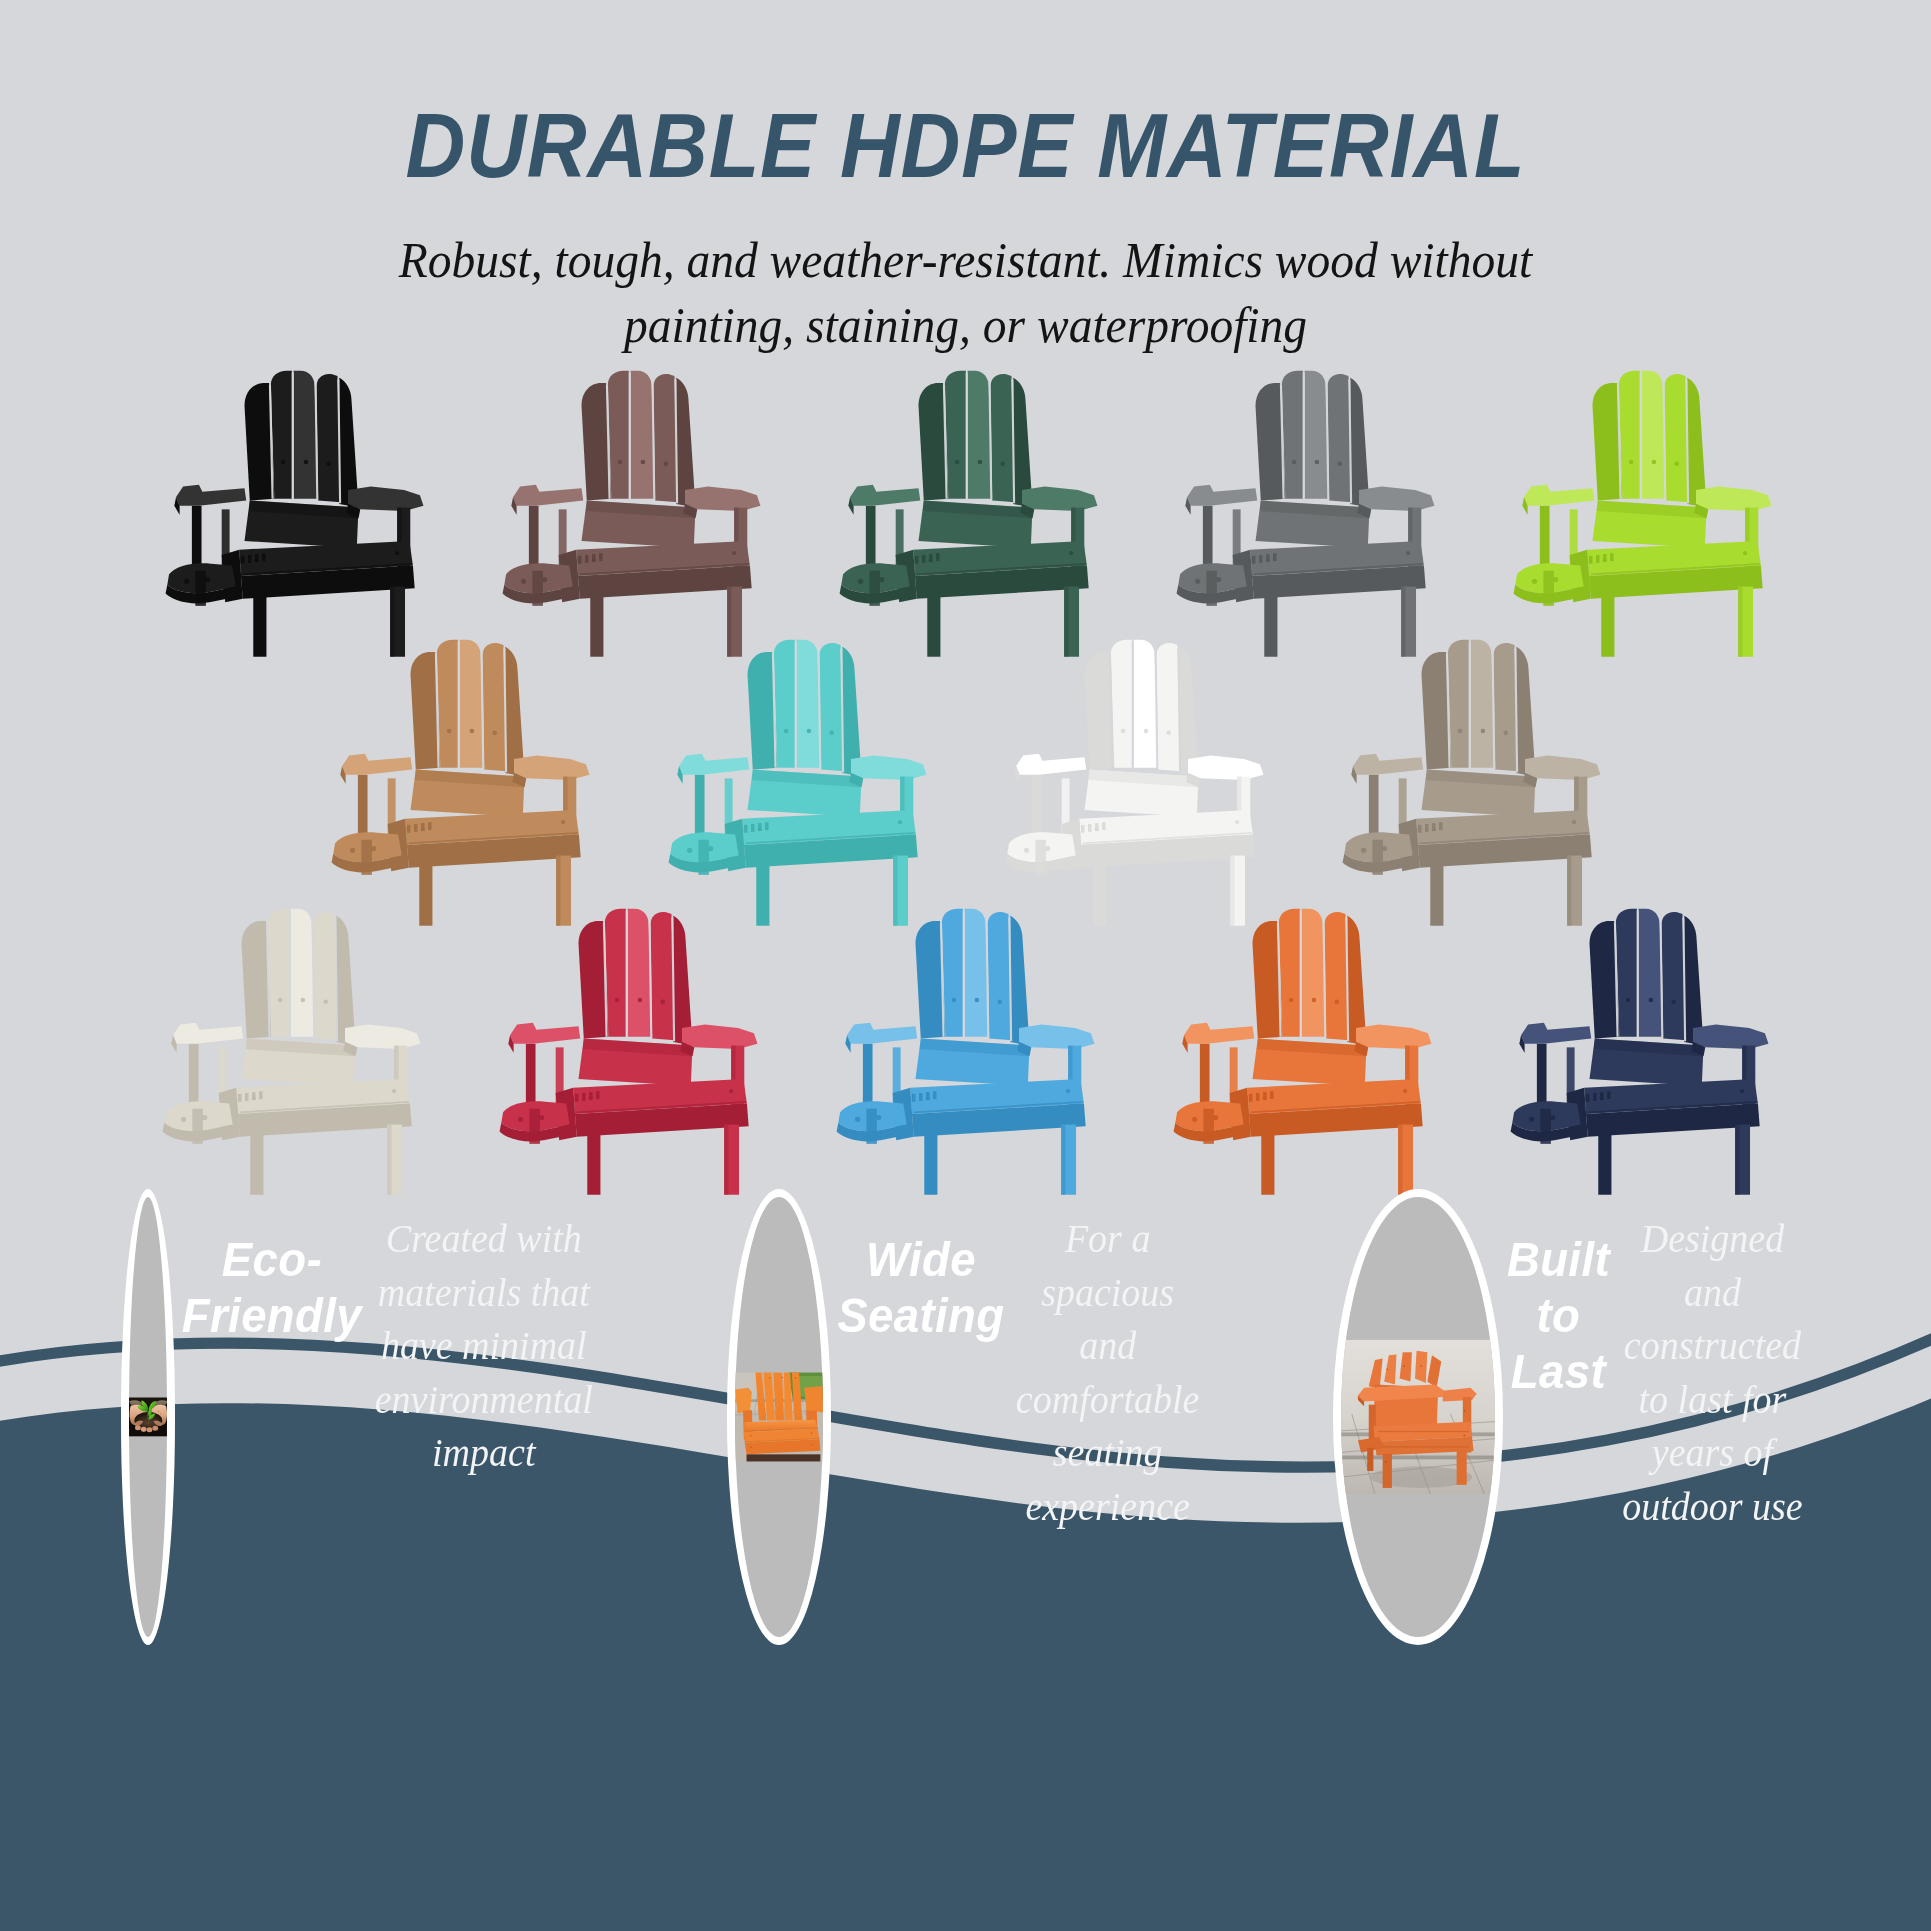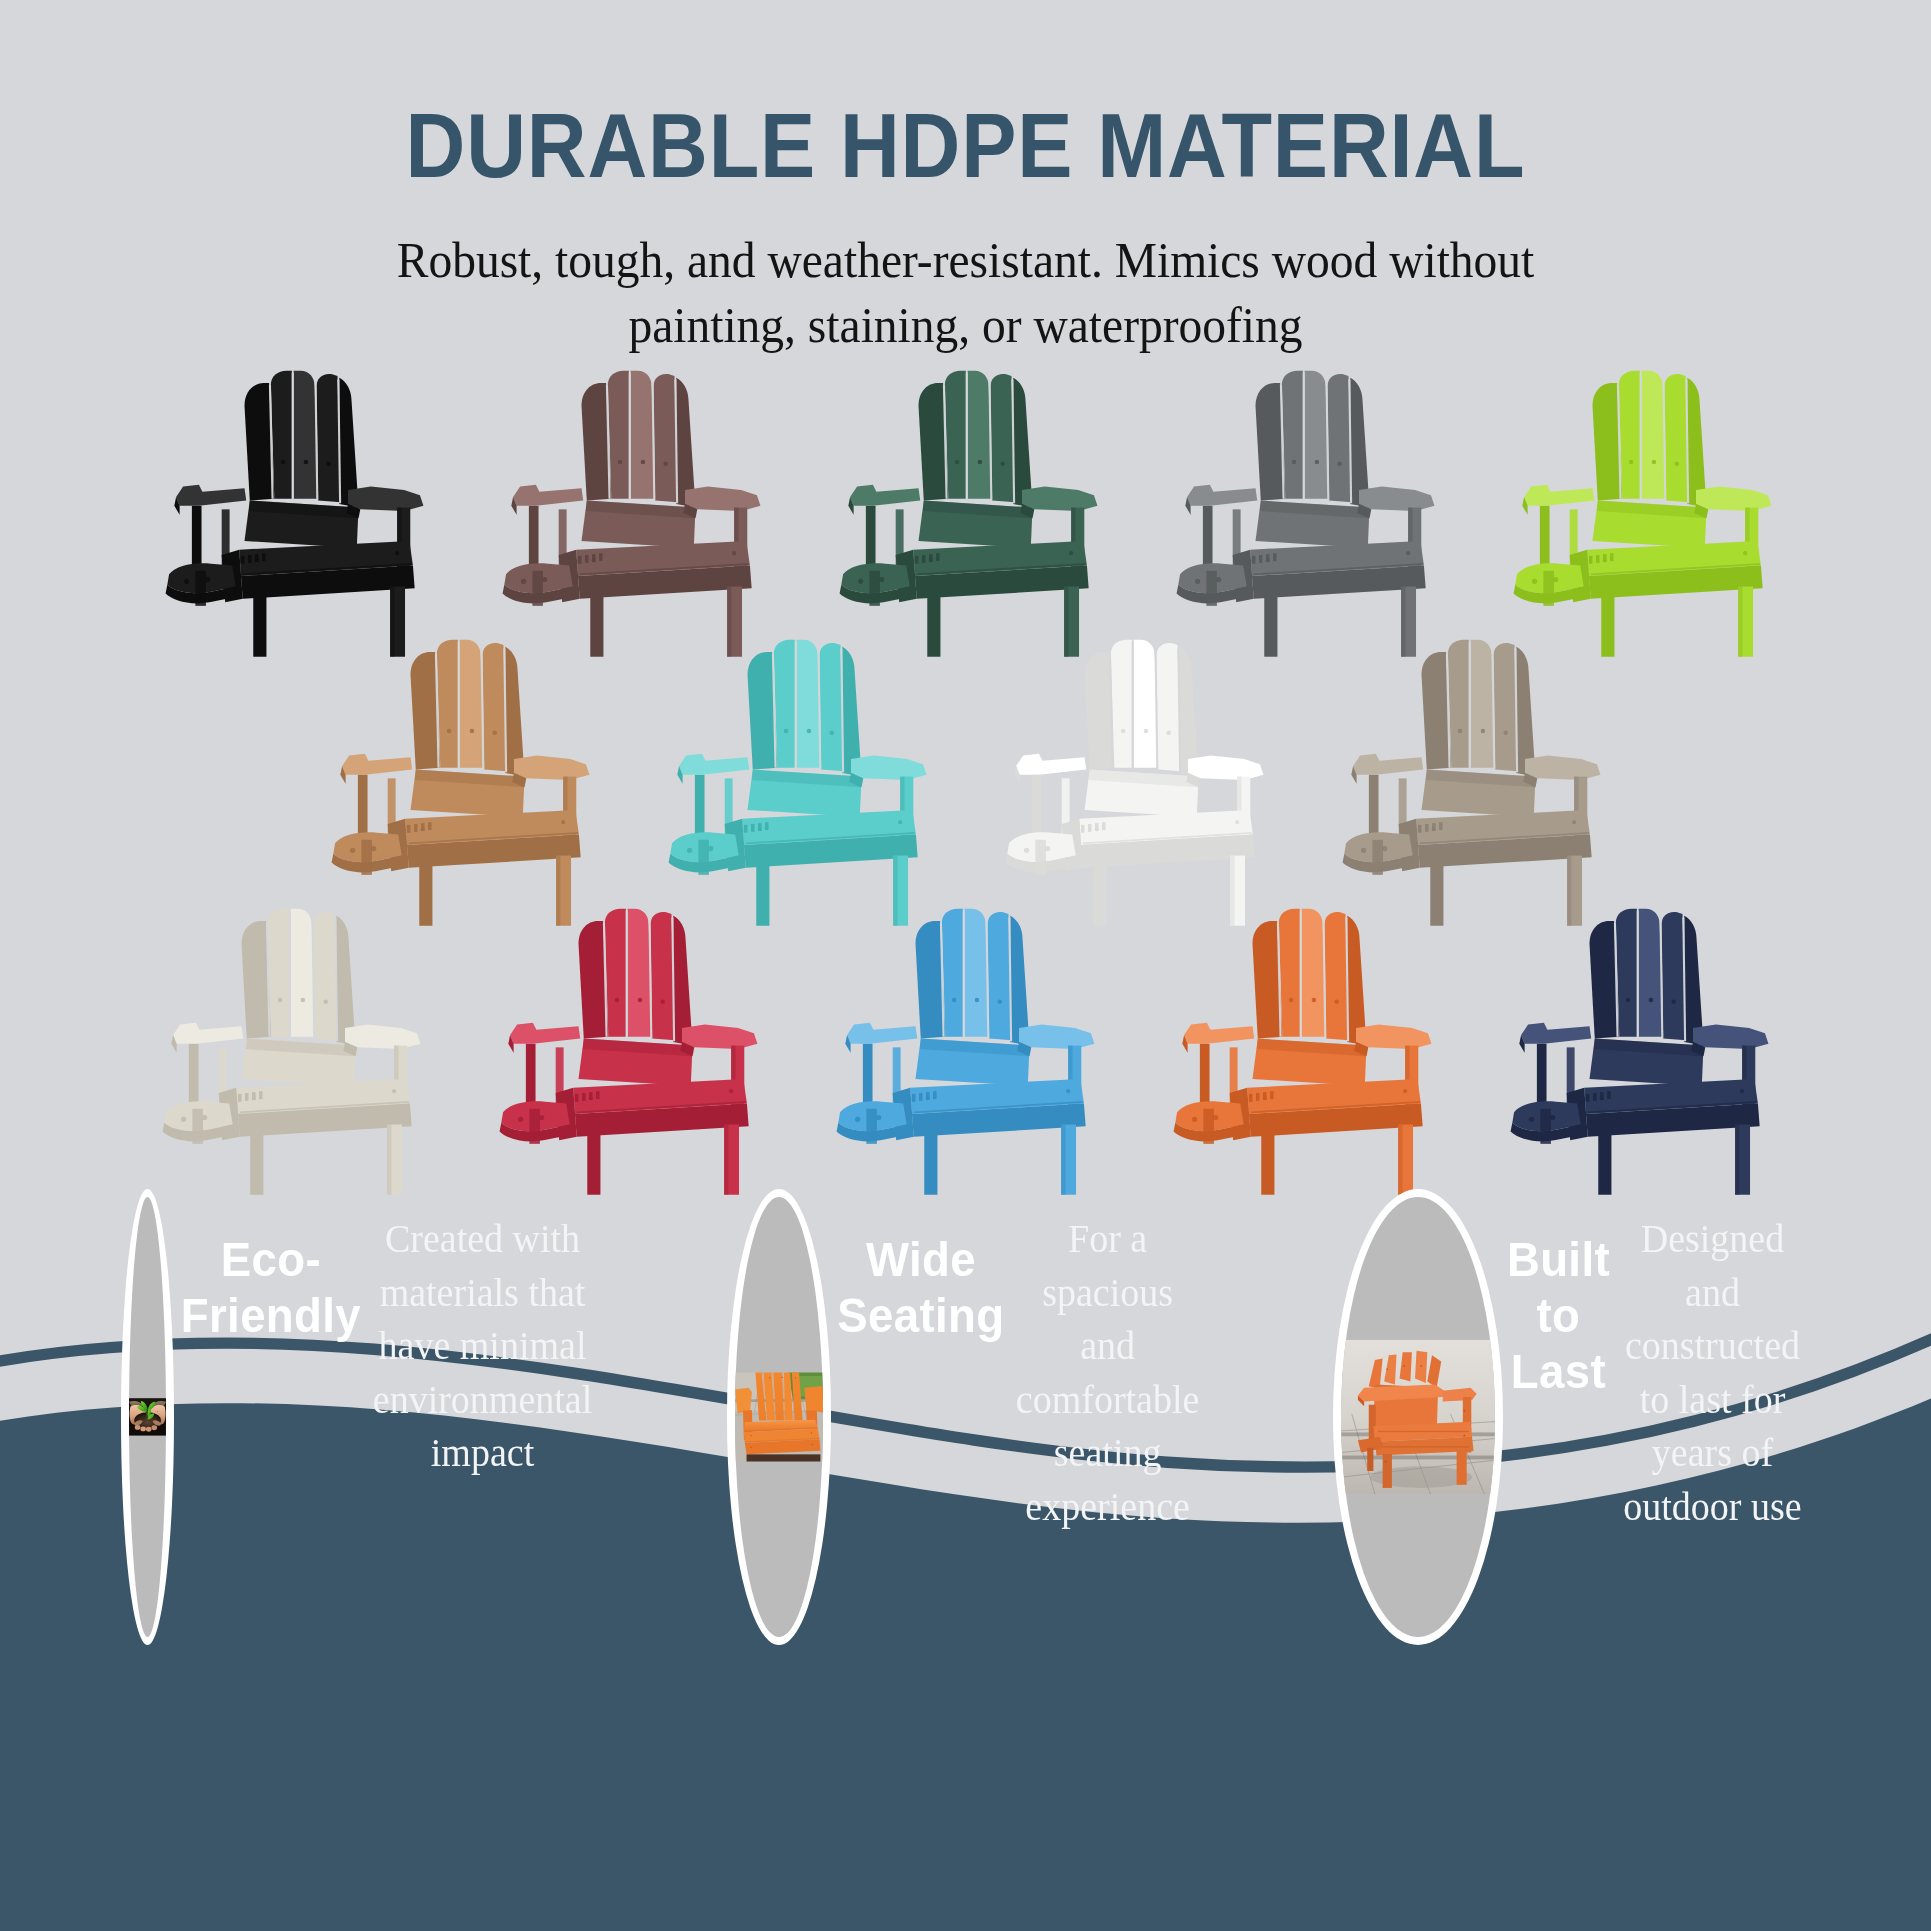--- a/index.html
+++ b/index.html
@@ -3,21 +3,21 @@
 <meta charset="utf-8">
 <style>
   html,body{margin:0;padding:0;}
   body{
     width:1931px;height:1931px;
     background:#D5D7DA;
     font-family:"Liberation Sans",sans-serif;
     overflow:hidden;
     position:relative;
   }
-  #page{position:absolute;inset:0;overflow:hidden;}
+  #page{position:absolute;inset:0;overflow:hidden;font-style:italic;}
 
   
   .header{position:absolute;top:0;left:0;width:1931px;text-align:center;}
   .title{
     margin:0;padding-top:95px;
     font-family:"Liberation Sans",sans-serif;
     font-weight:bold;
     font-size:90px;
     letter-spacing:0.9px;
     color:#36556B;

